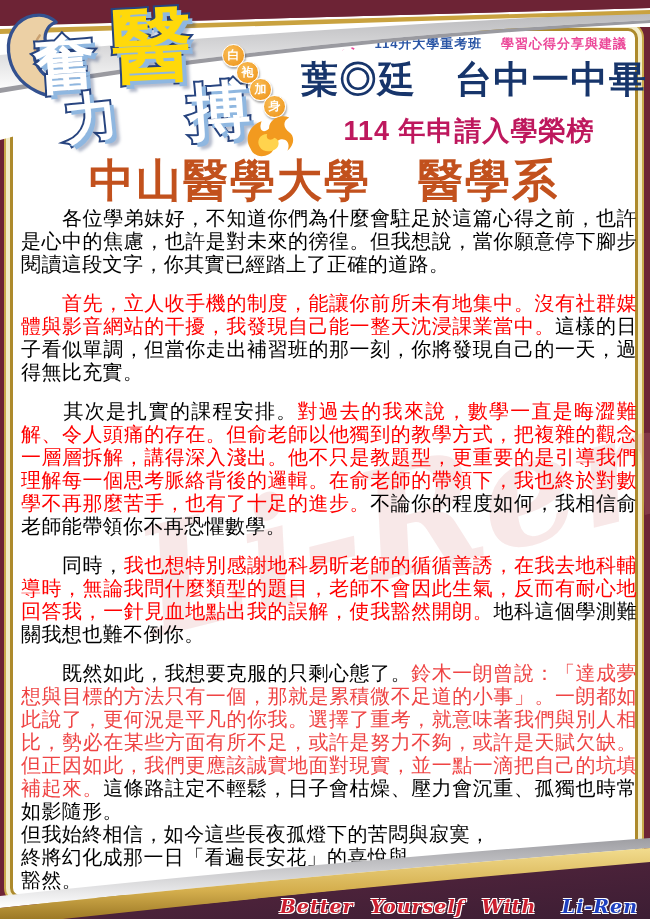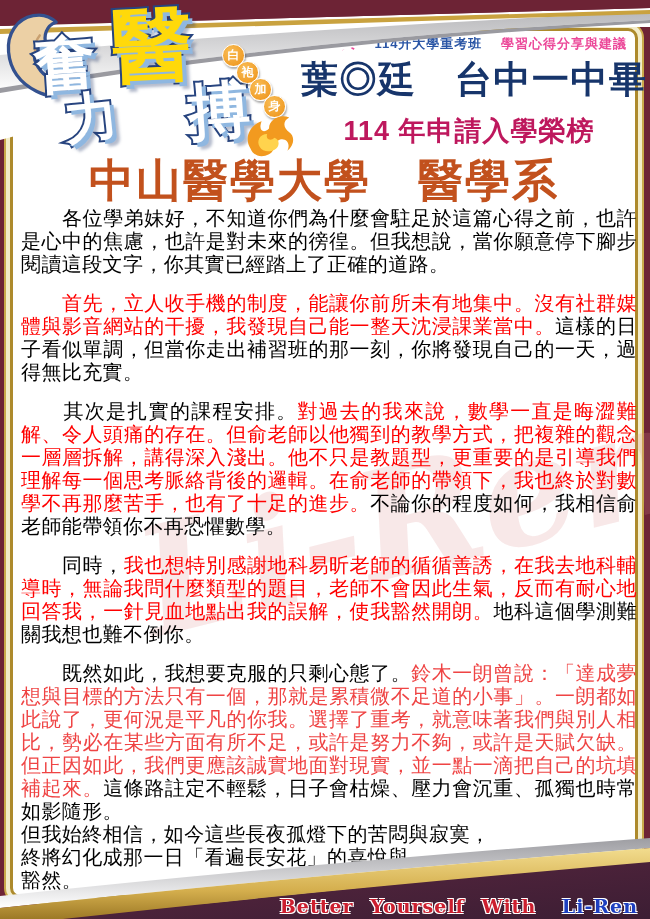--- a/index.html
+++ b/index.html
@@ -45,21 +45,21 @@
          color:#fff;font-size:12px;font-weight:bold;text-align:center;line-height:21px;}
   .badge0{left:222px;top:44px;} .badge1{left:236px;top:61px;}
   .badge2{left:249px;top:78px;} .badge3{left:263px;top:95px;}
   .arm{position:absolute;left:2px;top:6px;}
   .flame{position:absolute;left:240px;top:112px;}
   
   .topdeco{position:absolute;left:0;top:0;width:650px;height:150px;z-index:3;pointer-events:none;}
   .botdeco{position:absolute;left:0;top:830px;width:650px;height:89px;z-index:4;pointer-events:none;}
   
   .slogan{position:absolute;right:12px;bottom:2px;z-index:5;white-space:nowrap;
-          font-family:"DejaVu Serif",serif;font-weight:bold;
+          font-family:"DejaVu Serif",serif;font-style:italic;font-weight:bold;
           font-size:19px;letter-spacing:1px;word-spacing:9px;
           text-shadow:-1px -1px 0 #fff,1px -1px 0 #fff,-1px 1px 0 #fff,1px 1px 0 #fff;}
   .sl-red{color:#cc1f2f;} .sl-blue{color:#1d3fc0;margin-left:9px;}
 </style>
 </head>
 <body>
 
 <div class="frame">
   <div class="watermark">Li-Ren</div>
 

